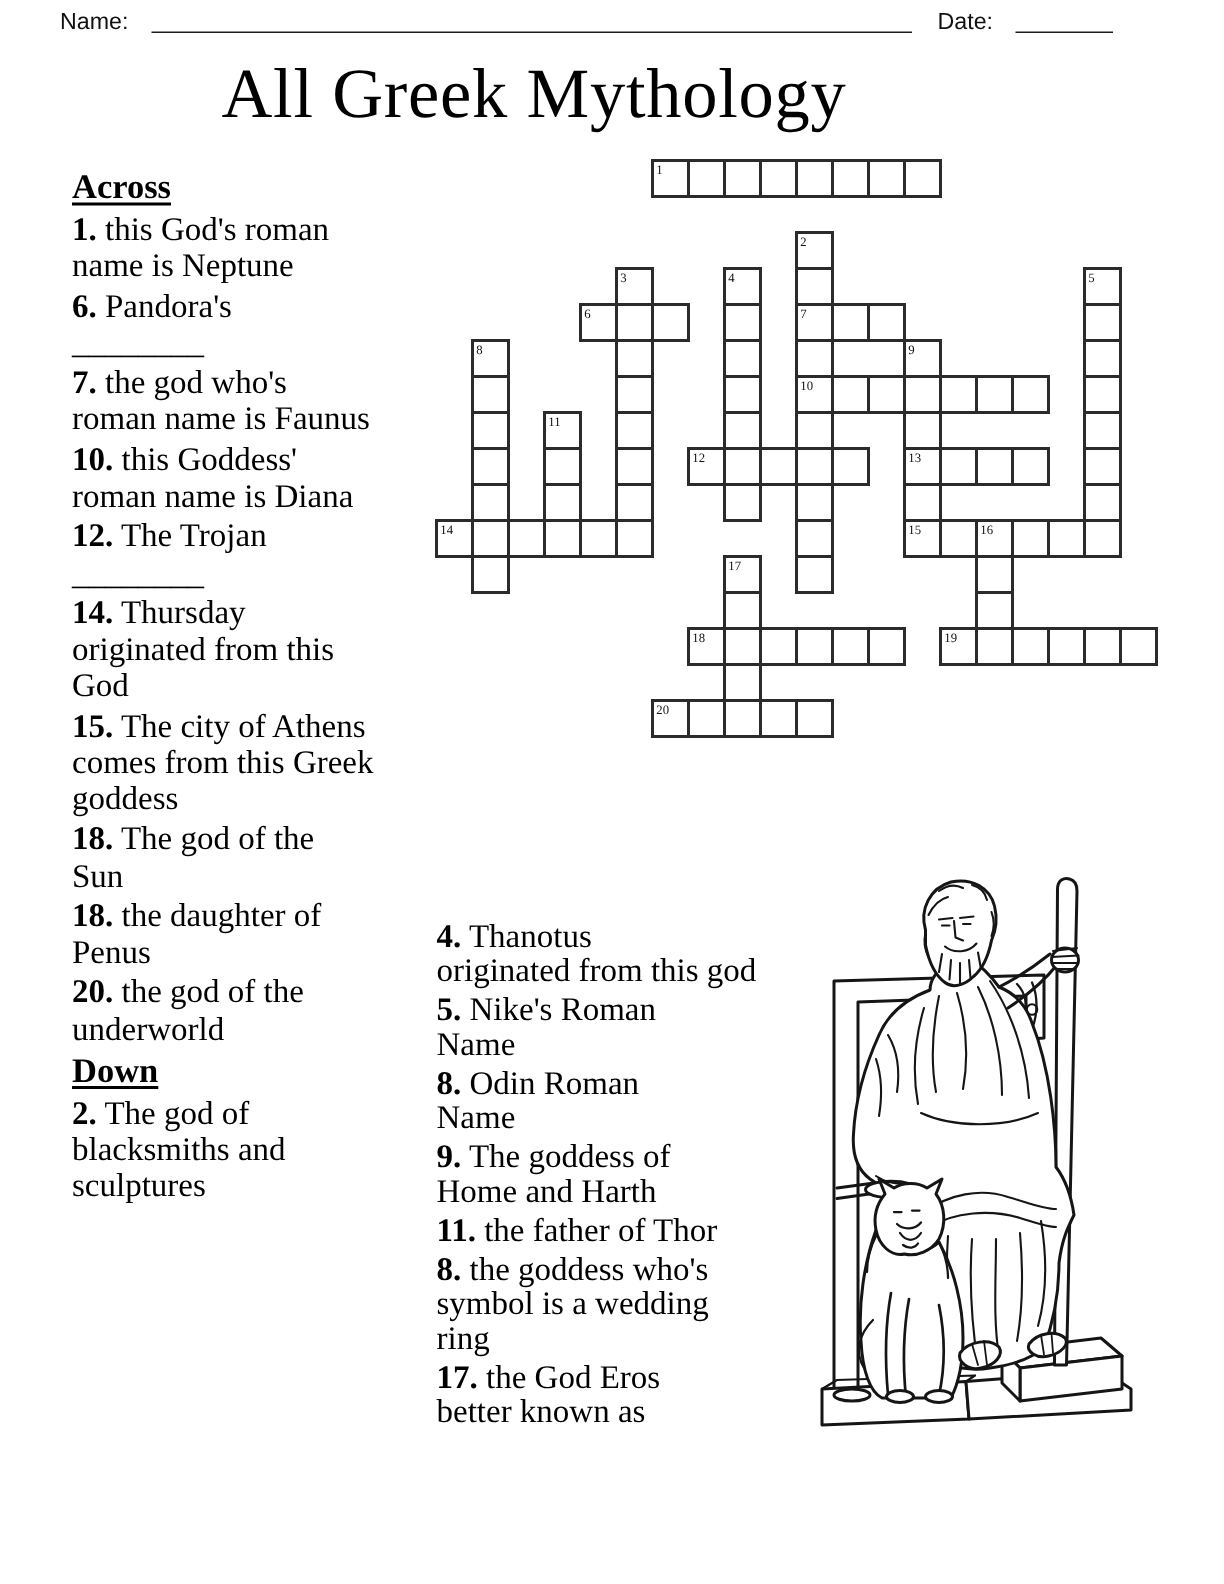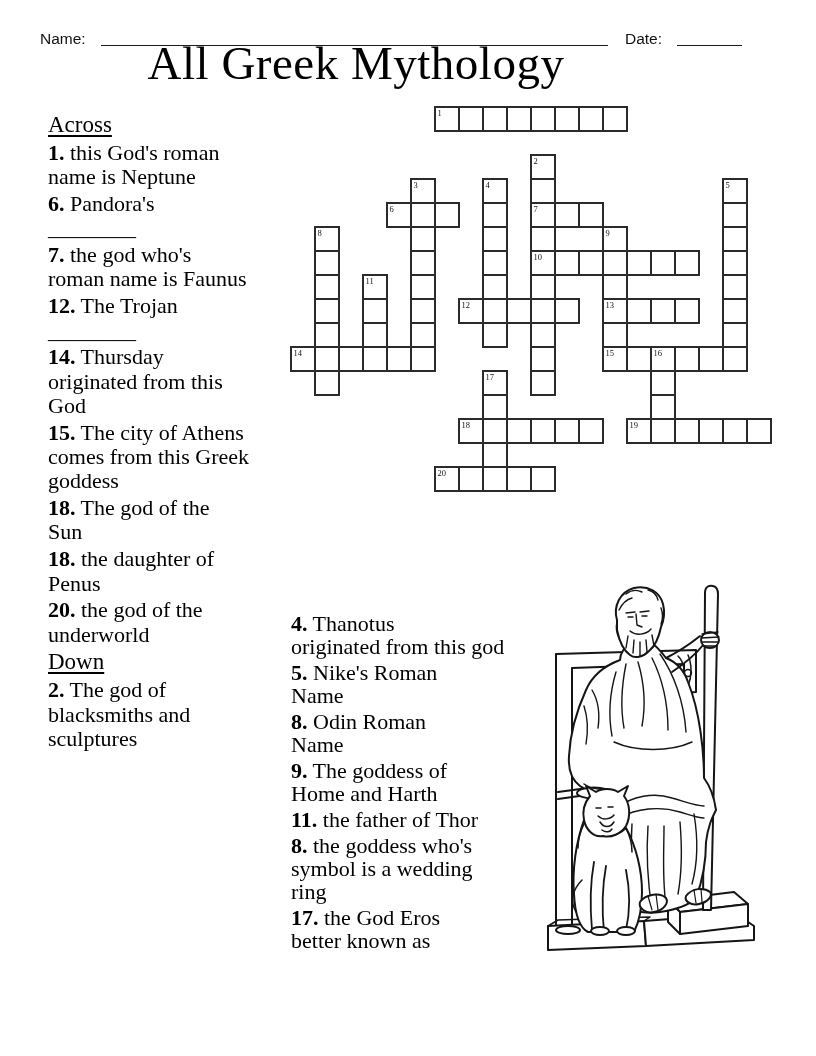--- a/index.html
+++ b/index.html
@@ -1,36 +1,36 @@
 <!DOCTYPE html>
 <html><head>
 <meta charset="utf-8">
 <style>
   html,body{margin:0;padding:0;background:#fff;}
   body{position:relative;width:816px;height:1056px;font-family:"Liberation Serif",serif;color:#000;overflow:hidden;}
 
   
   .hdr{position:absolute;left:40px;top:6px;width:702px;height:22px;
-       font-family:"Liberation Sans",sans-serif;font-size:15.5px;color:#111;margin-top:24px;}
+       font-family:"Liberation Sans",sans-serif;font-size:15.5px;color:#111;}
   .hdr-label{position:absolute;top:0;}
   .hdr-name-label{left:0;}
   .hdr-date-label{left:585px;}
   .hdr-line{position:absolute;top:15px;height:0;border-bottom:1.6px solid #1c1c1c;}
   .hdr-name-line{left:61px;width:507px;}
   .hdr-date-line{left:637px;width:65px;}
 
   
   .title{position:absolute;left:0;top:36px;width:712px;text-align:center;
          font-size:47px;font-weight:400;letter-spacing:0.5px;color:#000;}
 
   
   .clues{position:absolute;font-size:22px;}
   .clues-left{left:48px;top:112px;width:238px;line-height:24.3px;}
   .clues-mid{left:291px;top:588px;width:248px;line-height:23.2px;margin-top:24px;}
-  .clue-heading{font-size:23px;font-weight:normal;text-decoration:underline;
+  .clue-heading{font-size:23px;font-weight:bold;text-decoration:underline;
                 text-underline-offset:3px;margin-bottom:4px;line-height:25px;}
   .clues-left .clue{margin-bottom:2.5px;}
   .clues-mid .clue{margin-bottom:2.6px;}
   .cnum{font-weight:bold;}
 
   
   .grid{position:absolute;left:287px;top:103px;width:494px;height:398px;}
   .grid svg{display:block;}
 
   
@@ -175,20 +175,21 @@
       <text x="150.5" y="373" font-size="8.5" font-family="&quot;Liberation Serif&quot;, serif" fill="#111111">20</text>
     </svg>
 </div>
 
 <div class="clues clues-left">
   <div class="clue-heading">Across</div>
   <div id="across-list">
       <div class="clue"><span class="cnum">1.</span> this God's roman<br>name is Neptune</div>
       <div class="clue"><span class="cnum">6.</span> Pandora's<br>________</div>
       <div class="clue"><span class="cnum">7.</span> the god who's<br>roman name is Faunus</div>
+      <div class="clue"><span class="cnum">10.</span> this Goddess'<br>roman name is Diana</div>
       <div class="clue"><span class="cnum">12.</span> The Trojan<br>________</div>
       <div class="clue"><span class="cnum">14.</span> Thursday<br>originated from this<br>God</div>
       <div class="clue"><span class="cnum">15.</span> The city of Athens<br>comes from this Greek<br>goddess</div>
       <div class="clue"><span class="cnum">18.</span> The god of the<br>Sun</div>
       <div class="clue"><span class="cnum">18.</span> the daughter of<br>Penus</div>
       <div class="clue"><span class="cnum">20.</span> the god of the<br>underworld</div>
     </div>
   <div class="clue-heading">Down</div>
   <div id="down-list-left">
       <div class="clue"><span class="cnum">2.</span> The god of<br>blacksmiths and<br>sculptures</div>

